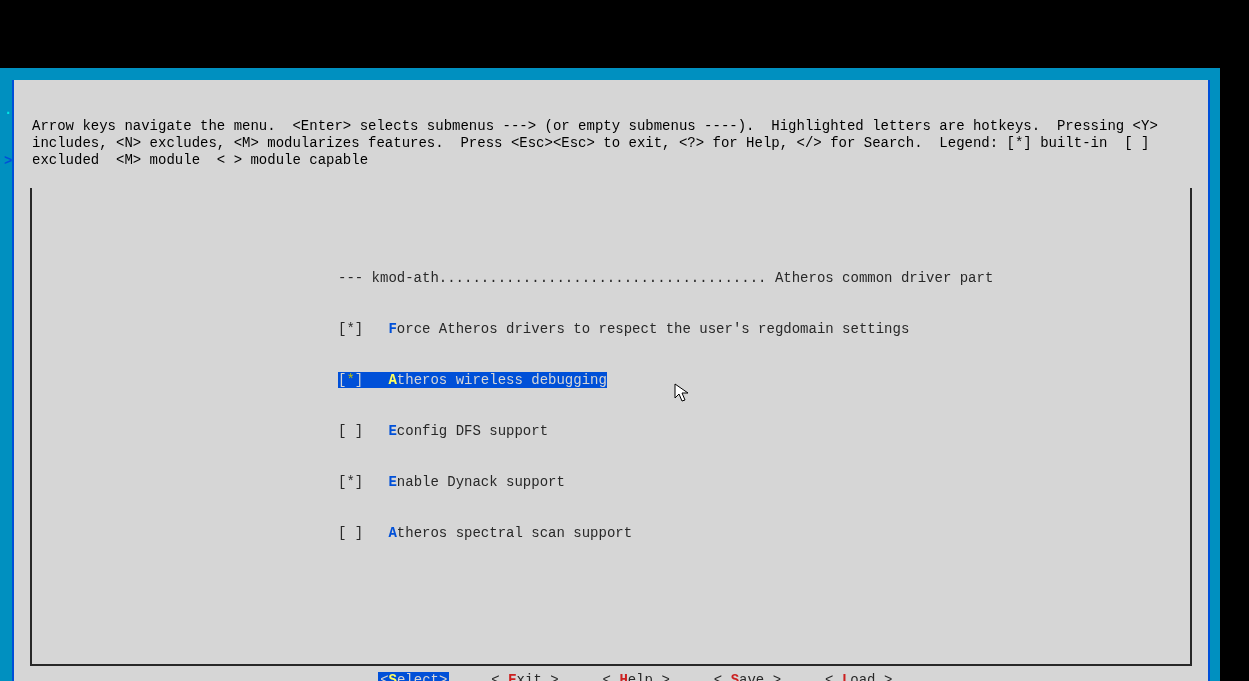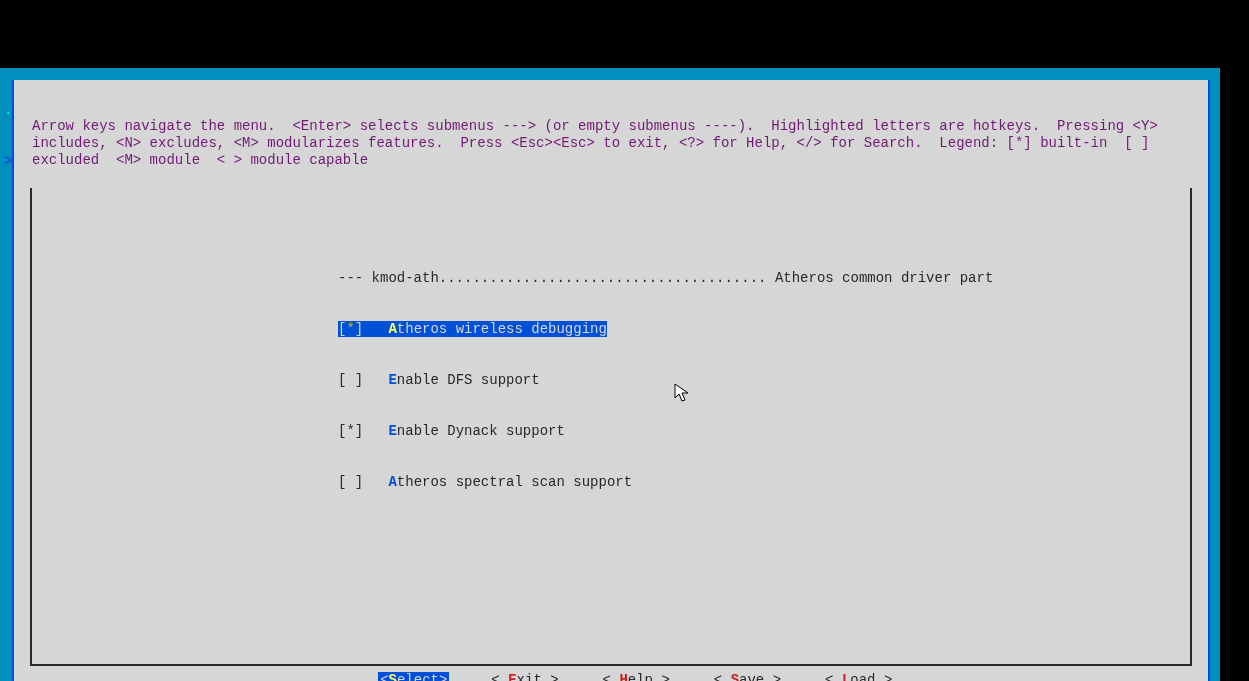--- a/index.html
+++ b/index.html
@@ -38,21 +38,21 @@
     width: 1198px;
     height: 17px;
     color: #0050d8;
     font-weight: bold;
     display: flex;
     align-items: center;
   }
   .outer-top .rule { flex:0 0 auto; border-top:2px solid #0050d8; height:0; }
   .outer-top .label { flex:0 0 auto; padding:0 2px; background:#0090c0; color:#00e8e8; }
   .help-text {
-    color: #701a75;
+    color: #000000;
     padding: 4px 18px 0 18px;
     white-space: pre-wrap;
   }
   .sub-box {
     position: absolute;
     left: 30px;
     top: 122px;
     width: 1172px;
     height: 478px;
     border: 2px solid #282828;
@@ -109,22 +109,23 @@
   </div>
 
   <div class="outer-box">
     <div class="help-text">Arrow keys navigate the menu.  &lt;Enter&gt; selects submenus ---&gt; (or empty submenus ----).  Highlighted letters are hotkeys.  Pressing &lt;Y&gt; includes, &lt;N&gt; excludes, &lt;M&gt; modularizes features.  Press &lt;Esc&gt;&lt;Esc&gt; to exit, &lt;?&gt; for Help, &lt;/&gt; for Search.  Legend: [*] built-in  [ ] excluded  &lt;M&gt; module  &lt; &gt; module capable</div>
 
     <div class="sub-top" style="left:18px; top:110px; width:1160px; position:absolute;"></div>
 
     <div class="sub-box" style="left:16px; top:108px; width:1162px; height:478px; position:absolute;">
       <div class="menu-items">
         <div class="menu-row"><span>--- </span><span>kmod-ath....................................... Atheros common driver part</span></div>
+        <div class="menu-row"><span>[*]</span>   <span class="hk">F</span><span>orce Atheros drivers to respect the user's regdomain settings</span></div>
         <div class="menu-row"><span class="sel">[<span class="sel-star">*</span>]   <span class="hk">A</span><span>theros wireless debugging</span></span></div>
-        <div class="menu-row"><span>[ ]</span>   <span class="hk">E</span><span>nable DFS support</span></div>
+        <div class="menu-row"><span>[ ]</span>   <span class="hk">E</span><span>config DFS support</span></div>
         <div class="menu-row"><span>[*]</span>   <span class="hk">E</span><span>nable Dynack support</span></div>
         <div class="menu-row"><span>[ ]</span>   <span class="hk">A</span><span>theros spectral scan support</span></div>
       </div>
     </div>
 
     <div class="buttons">
       <span class="btn active"><span>&lt;</span><span class="hk">S</span><span>elect&gt;</span></span><span class="gap"></span><span class="btn"><span>&lt; </span><span class="hk">E</span><span>xit &gt;</span></span><span class="gap"></span><span class="btn"><span>&lt; </span><span class="hk">H</span><span>elp &gt;</span></span><span class="gap"></span><span class="btn"><span>&lt; </span><span class="hk">S</span><span>ave &gt;</span></span><span class="gap"></span><span class="btn"><span>&lt; </span><span class="hk">L</span><span>oad &gt;</span></span>
     </div>
   </div>
 

